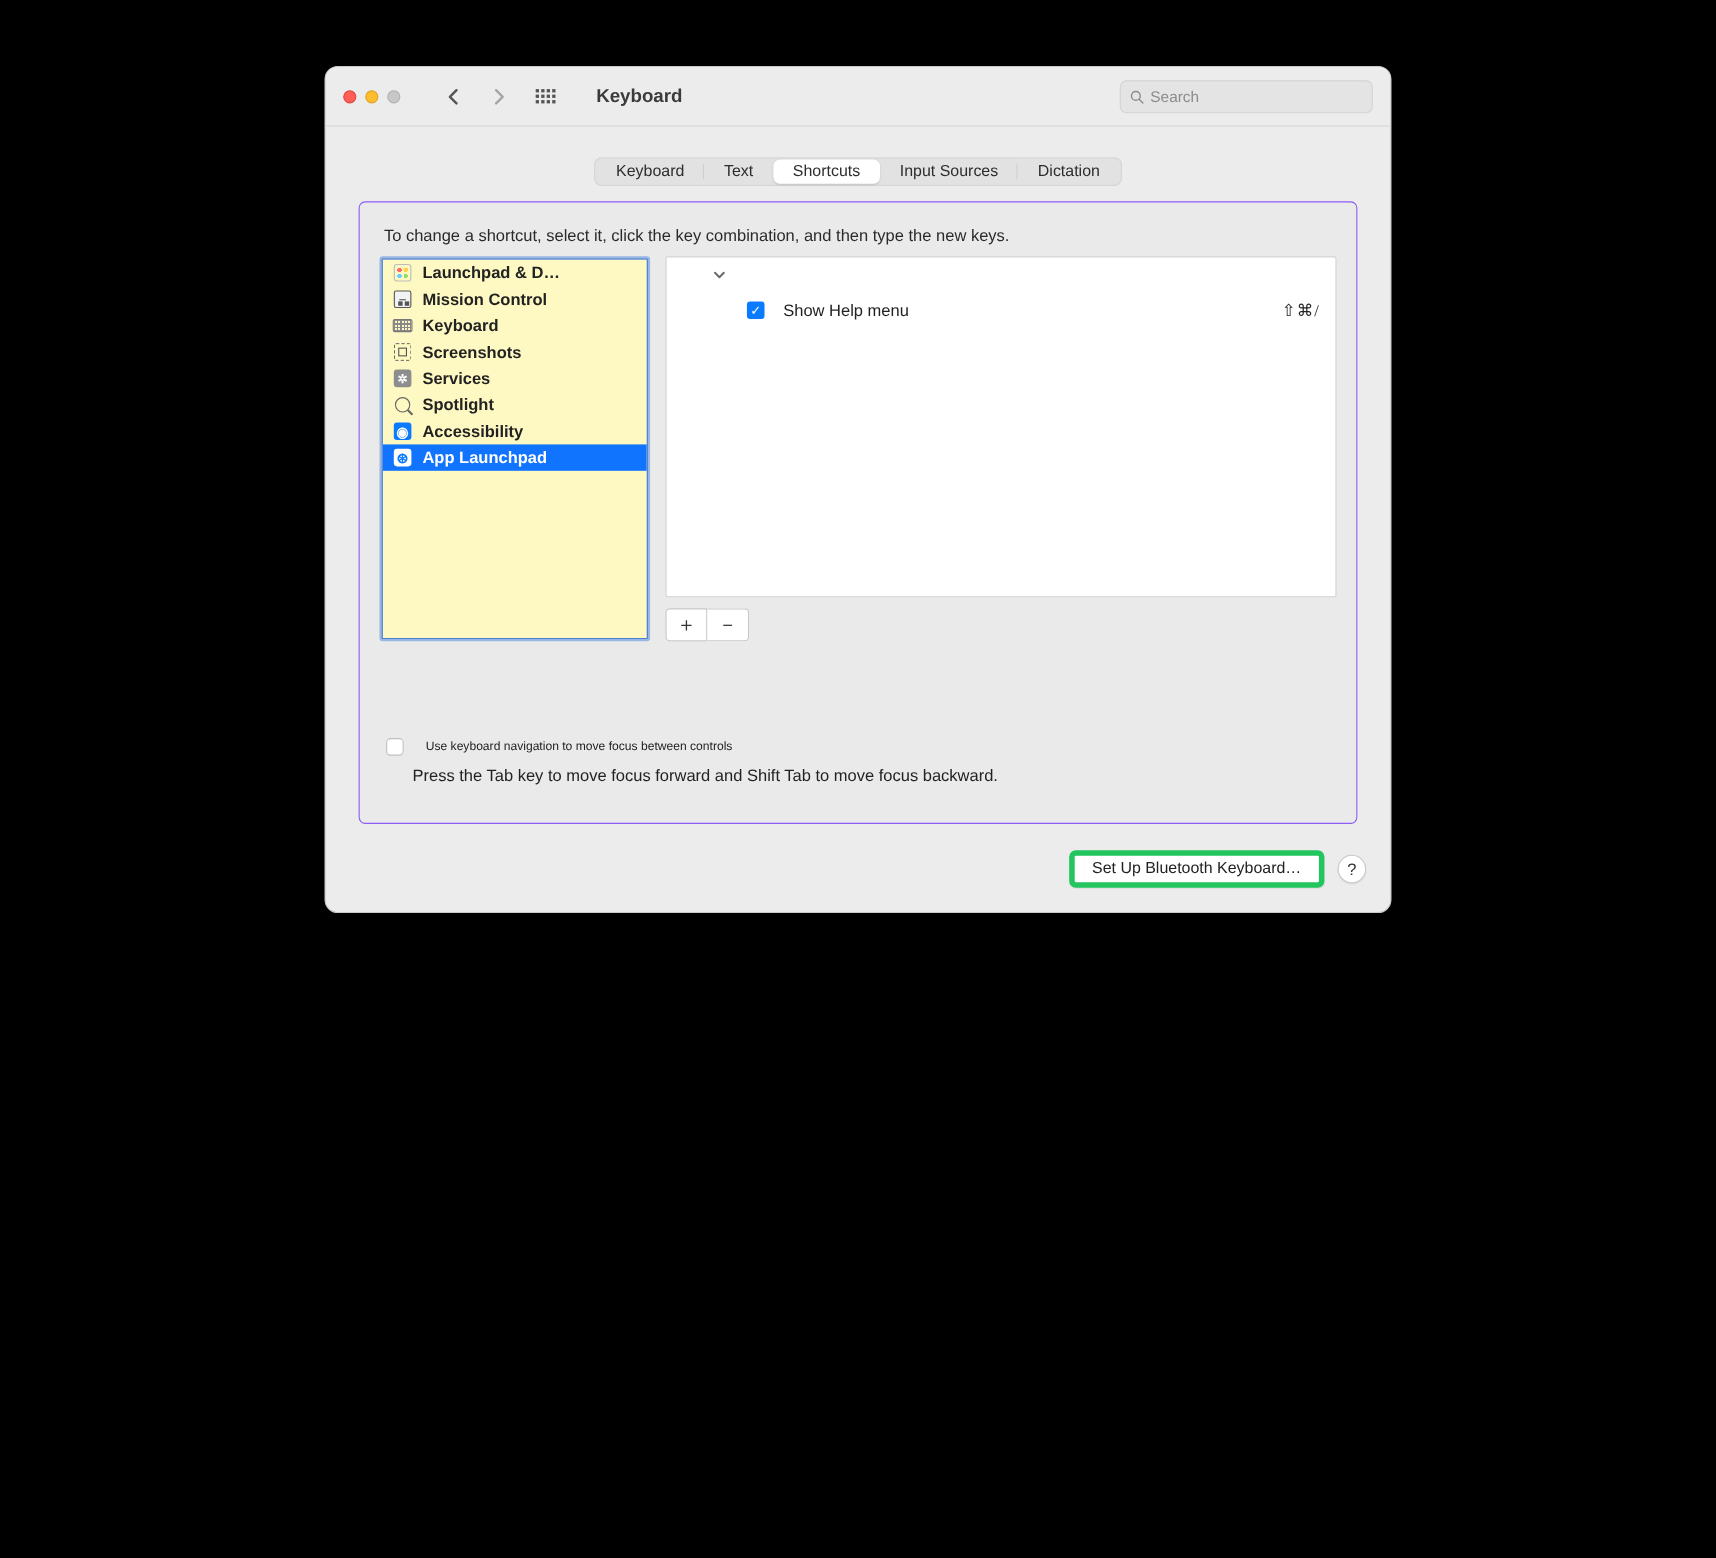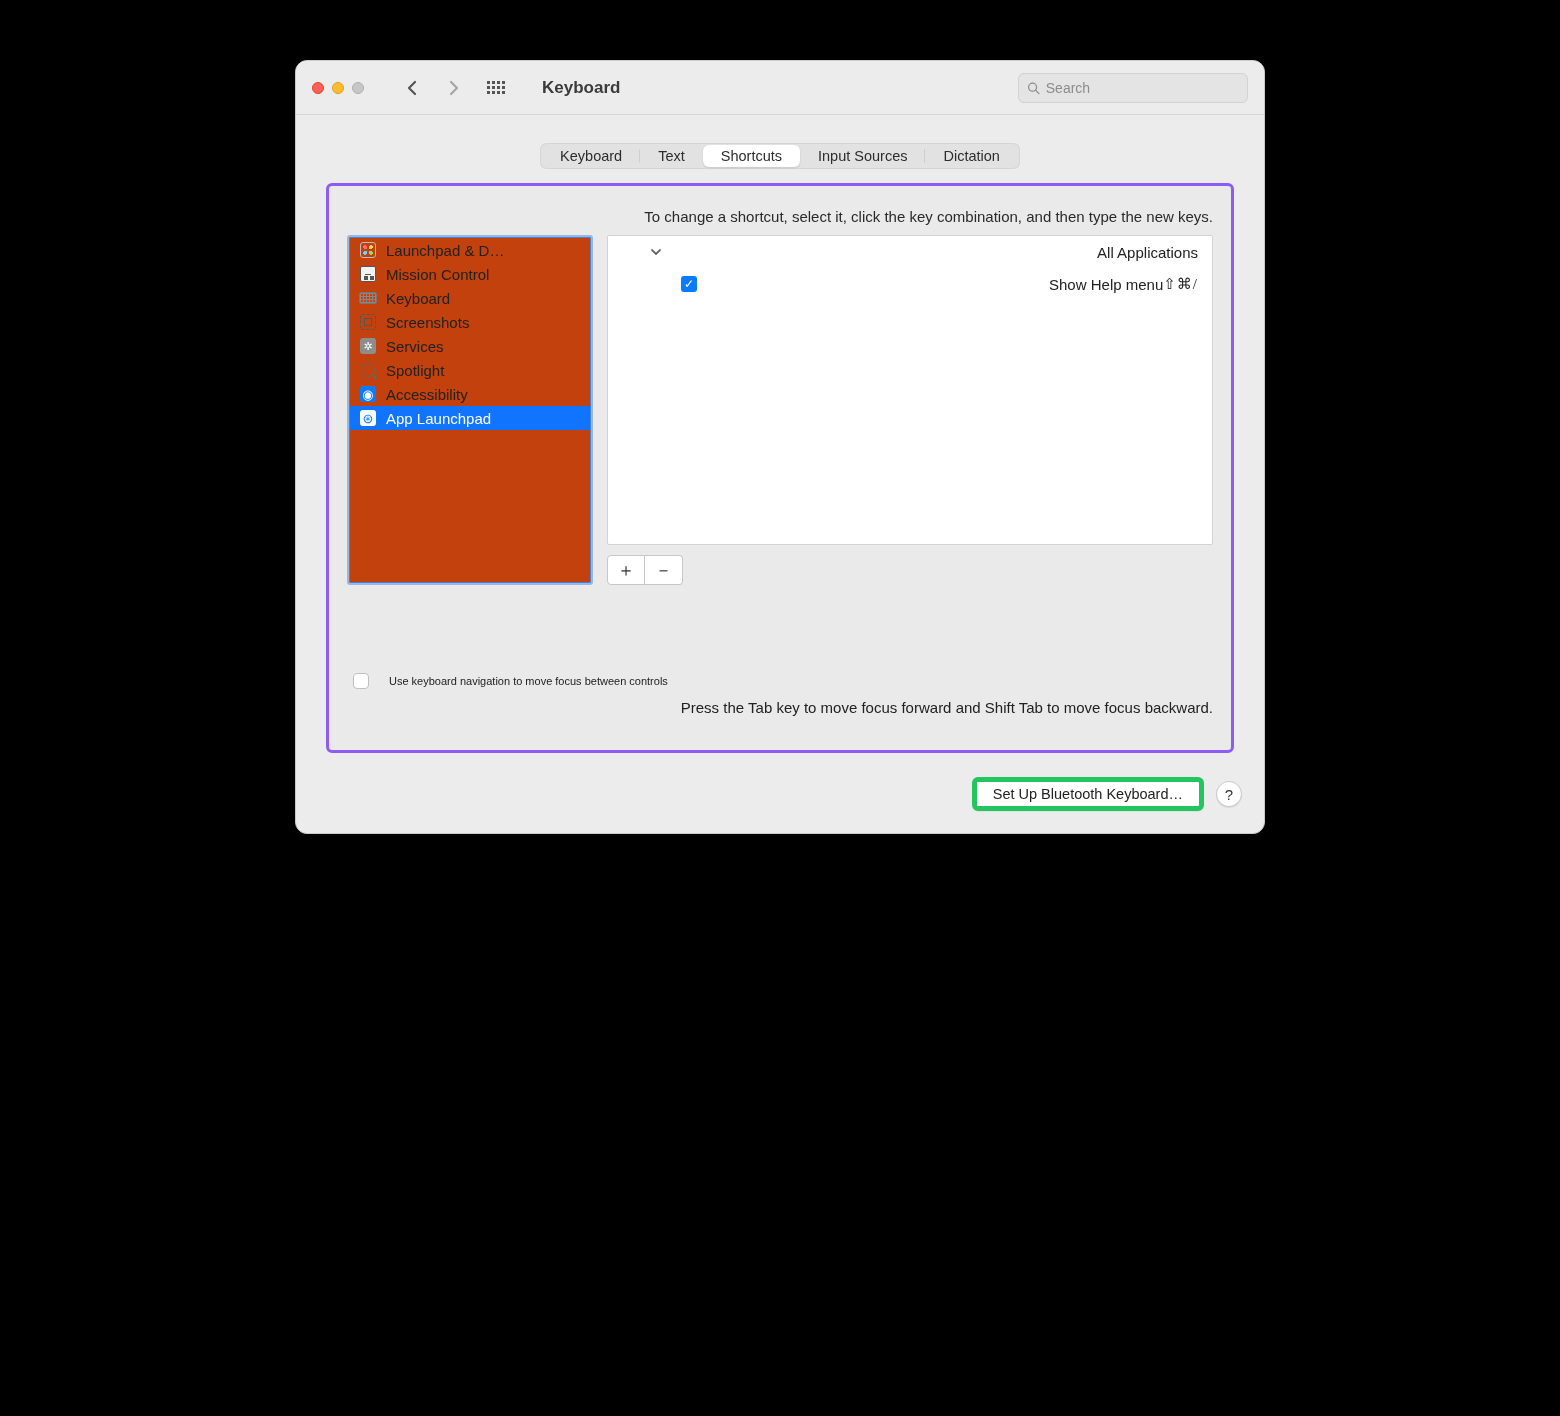--- a/index.html
+++ b/index.html
@@ -64,33 +64,33 @@
   .seg + .seg::before {
     content:""; position:absolute; left:-1px; top:4px; bottom:4px; width:1px; background:#cfcfcf;
   }
   .seg.active { background:#fff; box-shadow: 0 1px 2px rgba(0,0,0,.12); }
   .seg.active::before, .seg.active + .seg::before { background:transparent; }
 
   
   .group {
     margin: 0 30px 18px;
     padding: 22px 18px 34px;
-    border:3px solid #8b5cf6; border-radius:6px;
+    border:1px solid #8b5cf6; border-radius:6px;
     background:#eaeaea;
-    text-align:right;
   }
   .instr { font-size:15px; color:#2a2a2a; margin: 0 0 10px 4px; }
 
   .panes { display:flex; gap:14px; }
 
   .catlist {
     width: 246px; height: 350px;
-    background:#c2410c; border-radius:3px;
+    background:#fef9c3; border-radius:3px;
     border:3px solid #98b7e5; outline:1px solid #4b7fcf; outline-offset:-3px;
     overflow:hidden;
+    font-weight:bold;
   }
   .cat {
     display:flex; align-items:center; gap:8px;
     padding:2px 8px; font-size:15px; color:#222;
     white-space:nowrap; overflow:hidden; text-overflow:ellipsis;
   }
   .cat .icn { width:20px; height:20px; flex:0 0 20px; display:flex; align-items:center; justify-content:center; font-size:13px; }
   .cat.selected { background:#1174ff; color:#fff; }
 
   .rightcol { flex:1; display:flex; flex-direction:column; }
@@ -289,21 +289,20 @@
       </div>
 
       <div class="rightcol">
         <div class="shortcuts">
           <div class="row group-row">
             <span class="disclose">
               <svg width="12" height="12" viewBox="0 0 12 12">
                   <path d="M2 4 L6 8 L10 4" fill="none" stroke="#6b6b6b" stroke-width="1.8" stroke-linecap="round" stroke-linejoin="round"></path>
                 </svg>
             </span>
-            <span class="lbl group-lbl">All Applications</span>
           </div>
           <div class="row">
             <span class="disclose"></span>
             <span class="chk">
                 <span class="chkbox">✓</span>
               </span>
             <span class="lbl" style="padding-left:4px">Show Help menu</span>
             <span class="keys">⇧⌘/</span>
           </div>
         </div>

